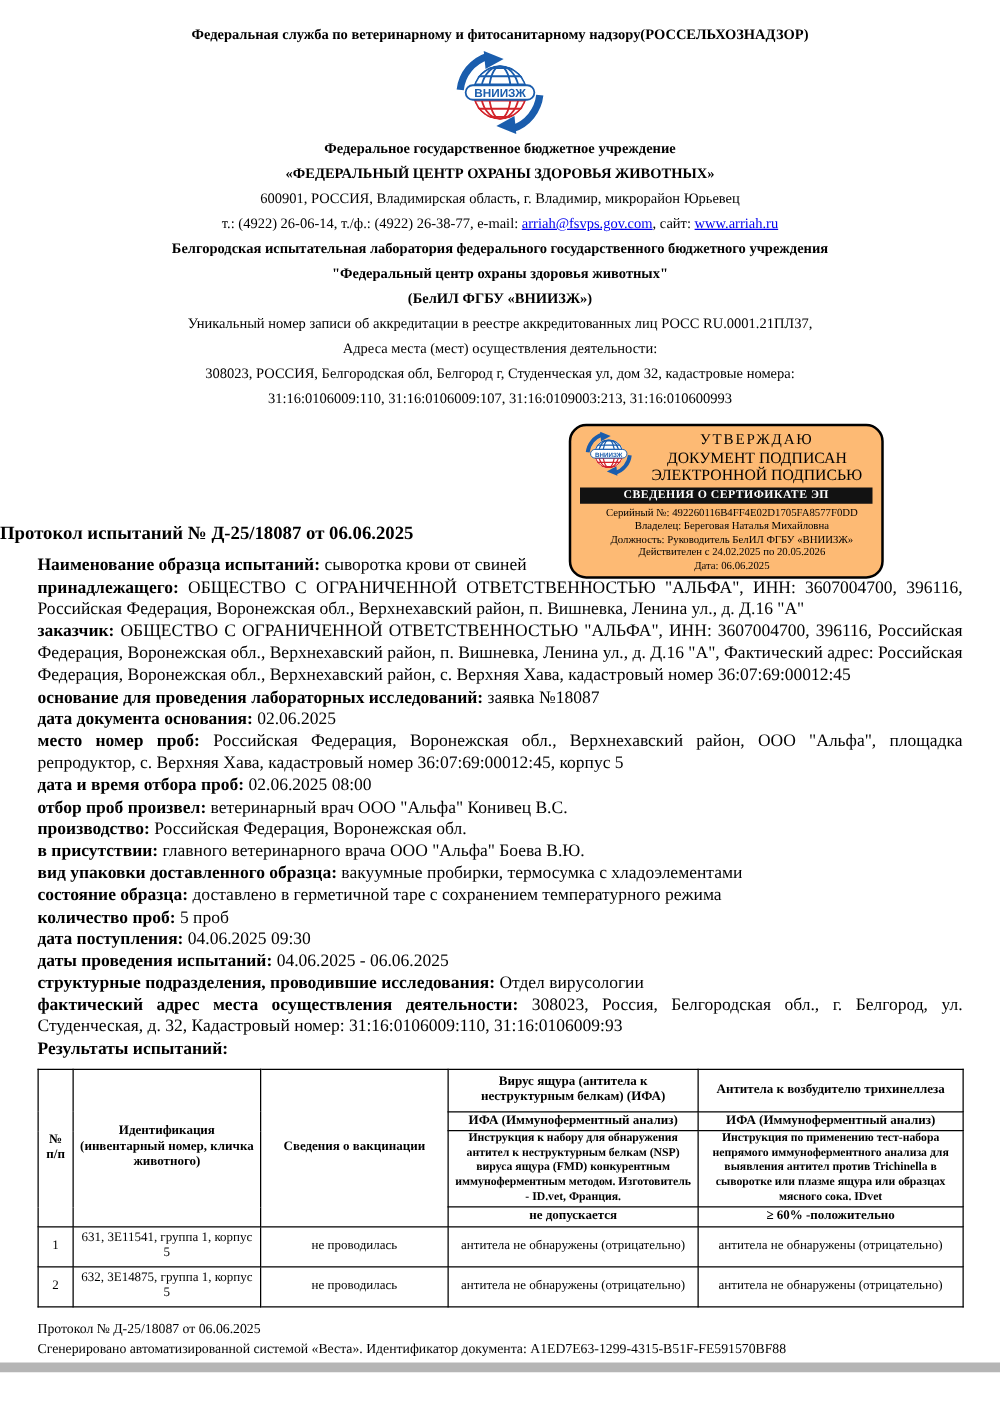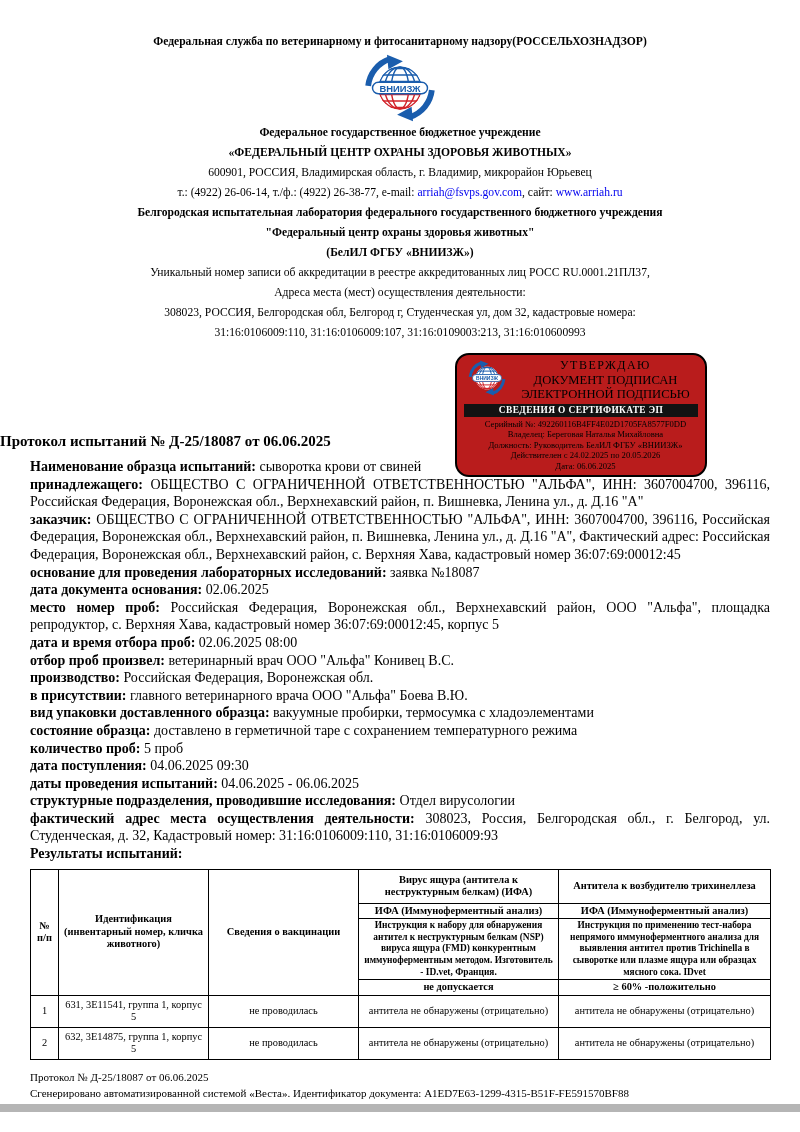--- a/index.html
+++ b/index.html
@@ -1,33 +1,33 @@
 <!DOCTYPE html>
 <html><head>
 <meta charset="utf-8">
 <style>
   * { margin:0; padding:0; box-sizing:border-box; }
   html,body { background:#fff; }
   .doc {
-    position:relative; width:800px; height:1096px; margin:16px auto;
+    position:relative; width:800px; height:1096px; margin:2px auto;
     background:#fff; color:#000; overflow:hidden;
     font-family:"Liberation Serif","DejaVu Serif",serif;
   }
   .b { font-weight:bold; }
   .hdr { padding-top:16px; text-align:center; }
   .hline { font-size:11.6px; line-height:20px; }
-  .lnk { color:#0000ee; cursor:pointer; }
+  .lnk { color:#0000ee; text-decoration:underline; cursor:pointer; }
   .logo-wrap { width:88px; height:68px; margin:2px auto 1px; }
   .logo-svg text { font-family:"Liberation Sans","DejaVu Sans",sans-serif; font-weight:bold; font-size:13px; fill:#1a5dad; }
   .stamp-logo-svg text { font-family:"Liberation Sans","DejaVu Sans",sans-serif; font-weight:bold; font-size:13px; fill:#1a5dad; }
 
   
   .stamp {
     position:absolute; left:455px; top:337px; width:252px; height:124px;
-    border:2.5px solid #000; border-radius:14px; background:#b91c1c; z-index:5;
+    border:2.5px solid #000; border-radius:14px; background:#fdba74; z-index:5;
     padding-top:3px;
   }
   .stamp-top { display:flex; align-items:center; padding:0 6px 0 7px; }
   .stamp-logo { width:48px; flex:0 0 48px; }
   .stamp-head { flex:1; text-align:center; }
   .stamp-approve { font-size:12px; line-height:15px; letter-spacing:1.5px; }
   .stamp-signed { font-size:12.6px; line-height:14px; }
   .stamp-bar { margin:3px 7px 2px; background:#121212; color:#fff; text-align:center;
                font-size:9.4px; font-weight:bold; line-height:13px; letter-spacing:.4px; }
   .stamp-line { font-size:8.6px; line-height:10.4px; padding-left:9px; text-align:center; }

